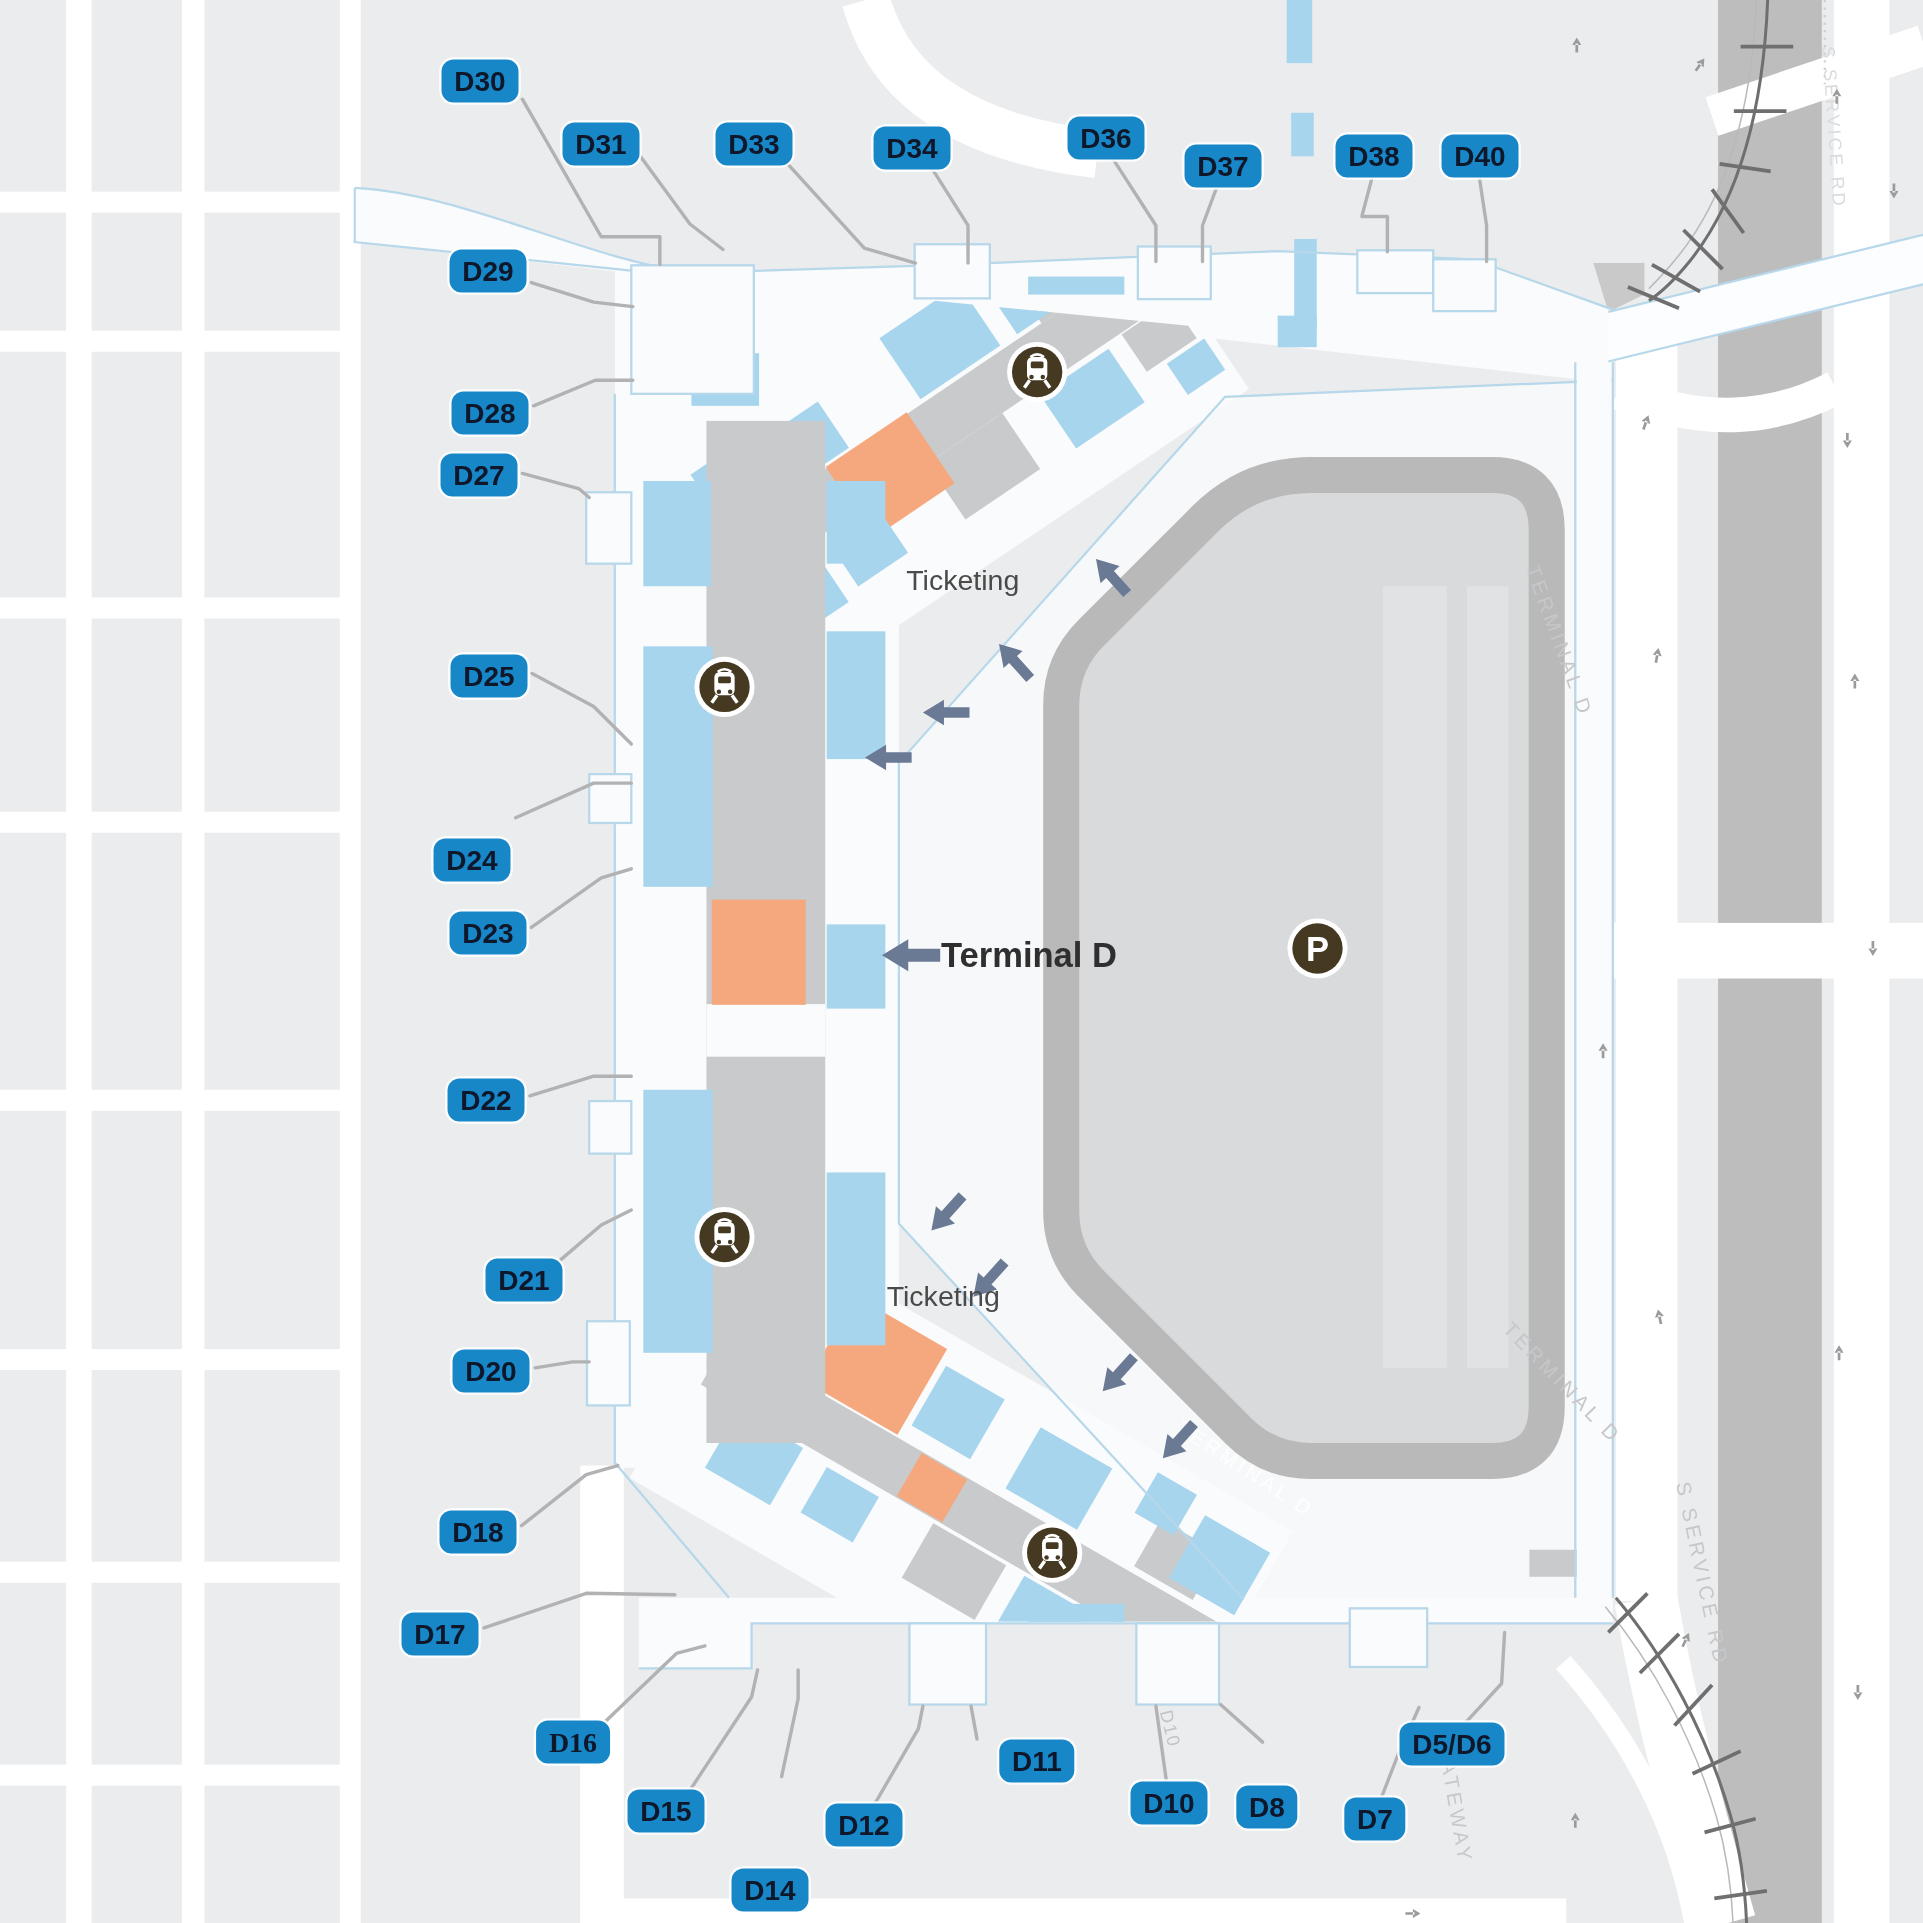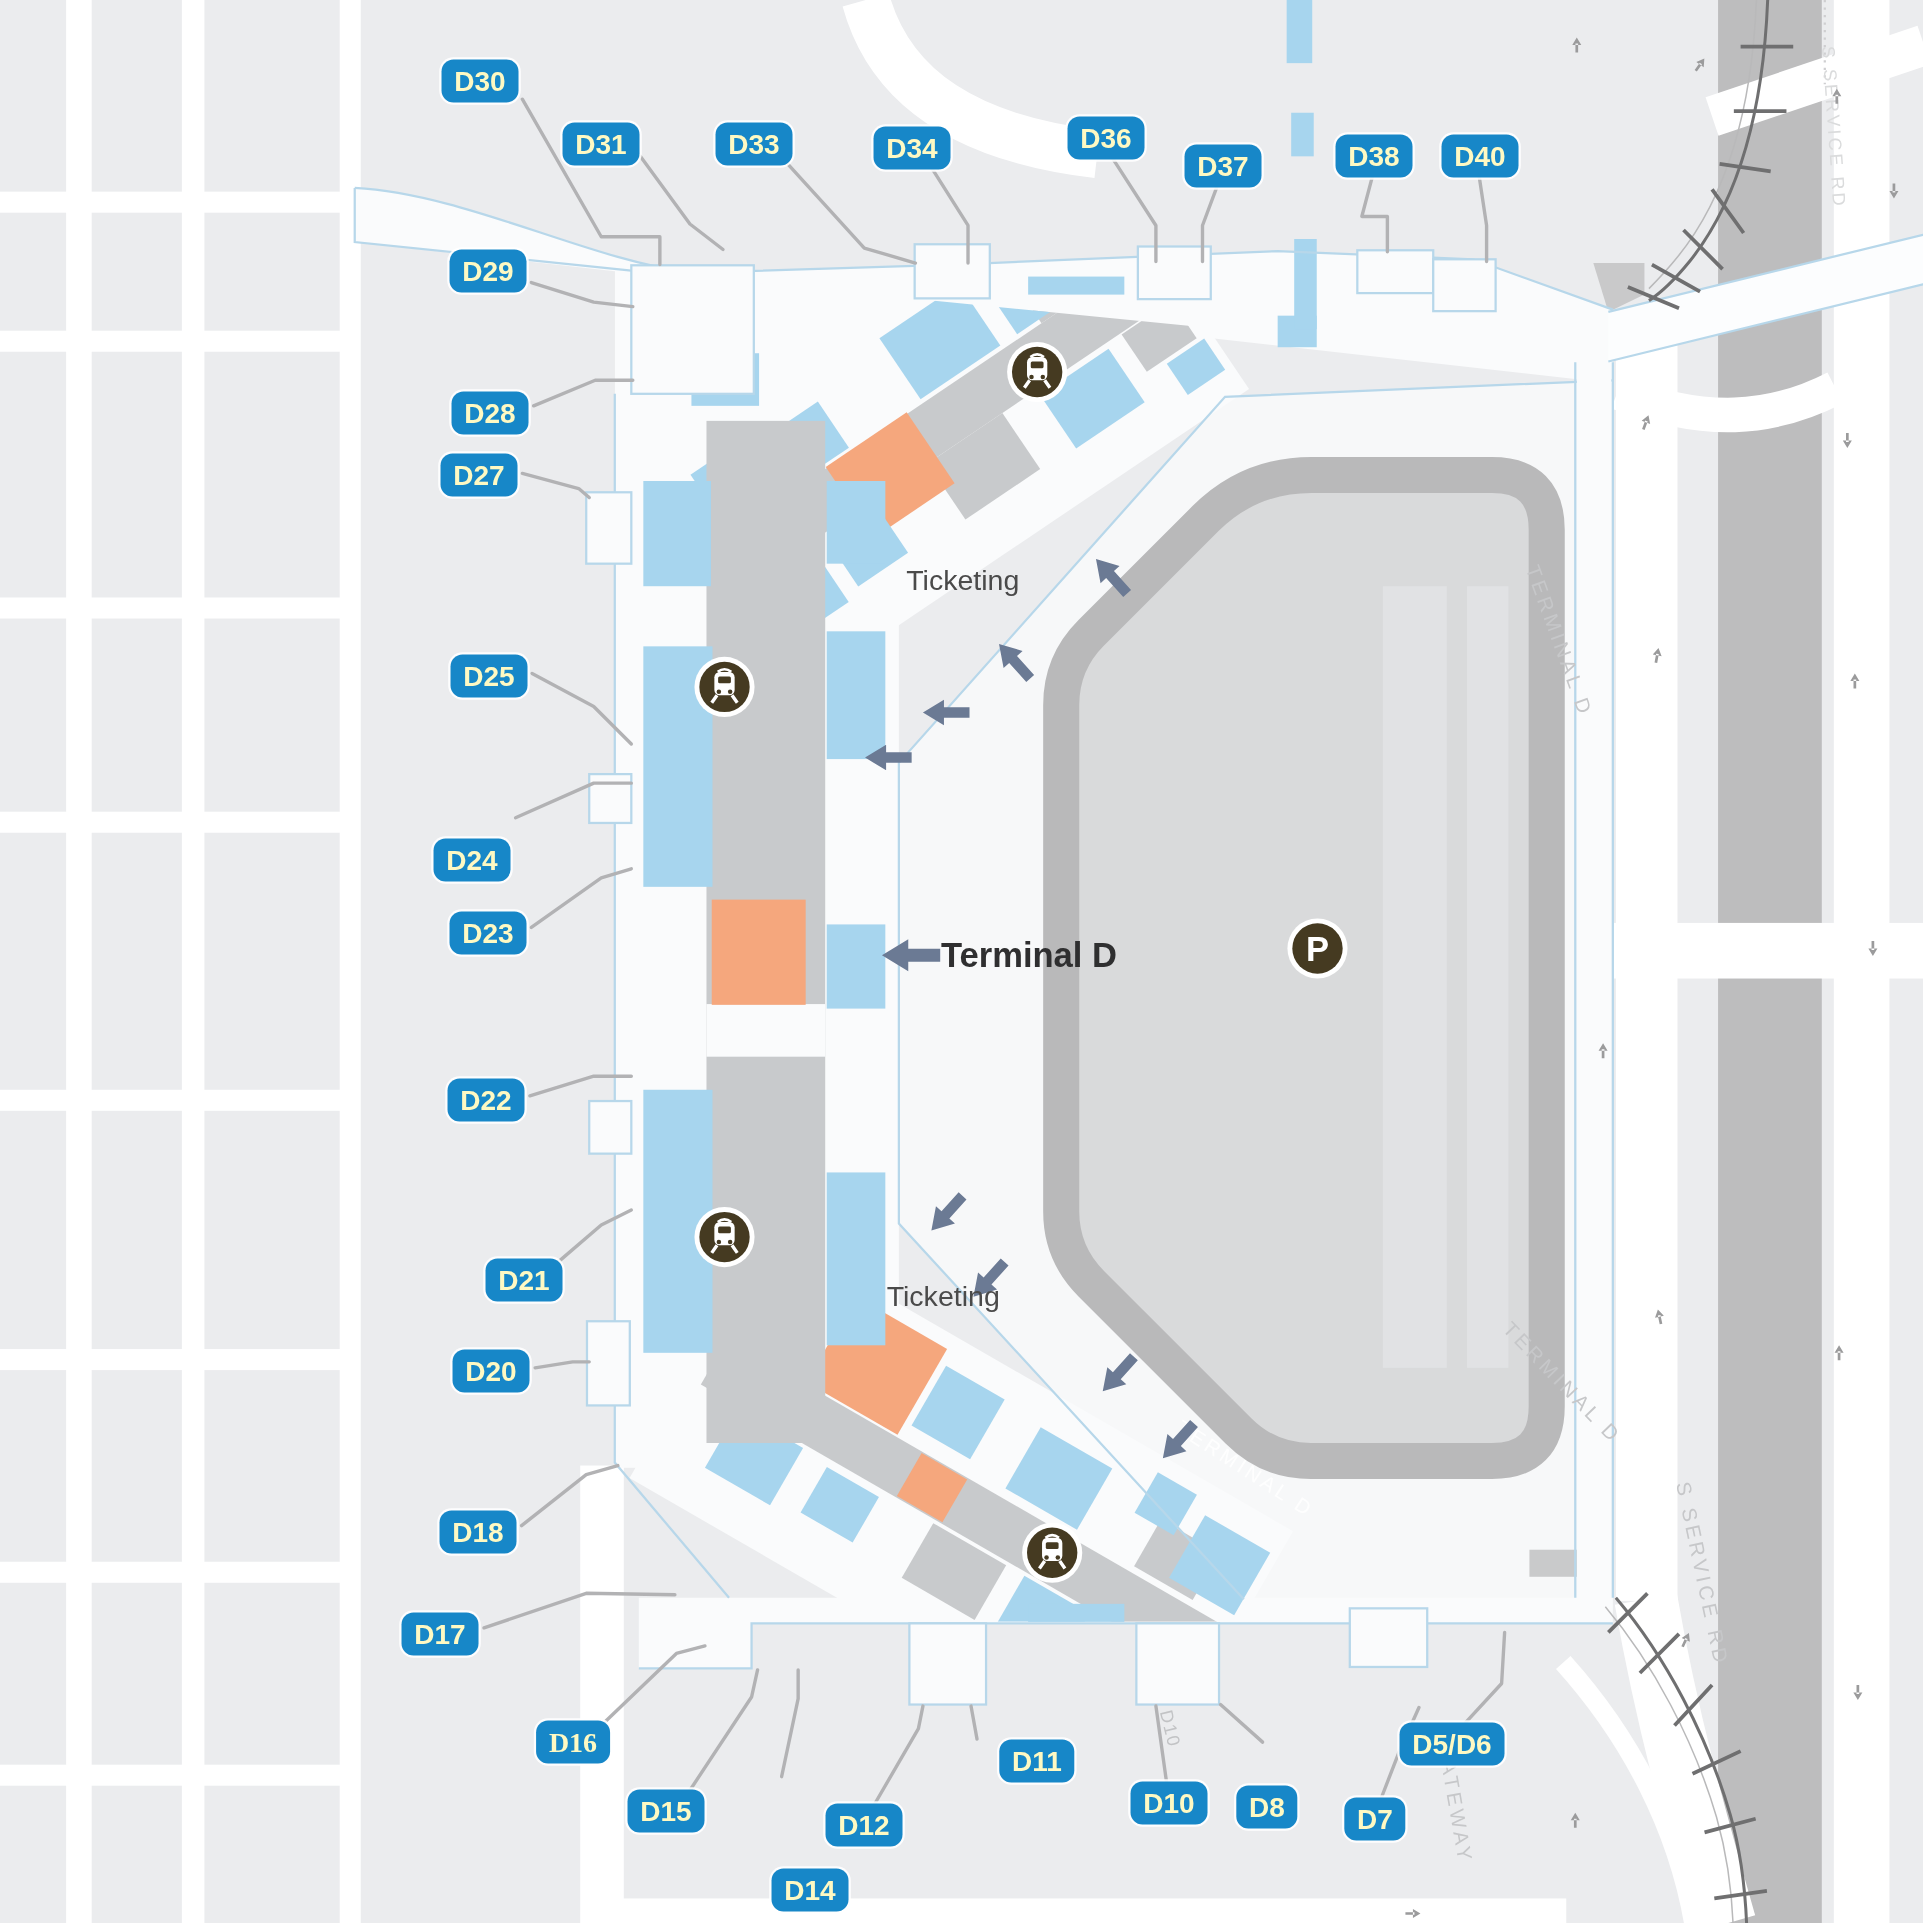--- a/index.html
+++ b/index.html
@@ -33,21 +33,21 @@
   .icon-stroke{stroke:#ffffff;fill:none}
   .area-label{font-size:38px;font-weight:500;fill:#4a4a4a}
   .big-label{font-size:46px;font-weight:600;fill:#2f2f30}
   .p-letter{font-size:46px;font-weight:700;fill:#ffffff;text-anchor:middle}
   text.rl{text-anchor:middle;font-weight:500}
   .rl-light{fill:#c6c7c9;font-size:27px;letter-spacing:5px}
   .rl-onroad{fill:#ffffff;opacity:.92;font-size:27px;letter-spacing:5px}
   .rl-faint{fill:#dadbdc;font-size:24px;letter-spacing:4px}
   .rl-small{fill:#c2c3c5;font-size:24px;letter-spacing:2px}
   
-  .badge{position:absolute;transform:translate(-50%,-50%);background:#1787c8;color:#fef9c3;
+  .badge{position:absolute;transform:translate(-50%,-50%);background:#1787c8;color:#0f172a;
          font-weight:700;font-size:28px;line-height:1;padding:7.5px 12.8px;border-radius:12px;
          box-shadow:0 0 0 2.3px rgba(255,255,255,.9);white-space:nowrap;cursor:pointer;}
 </style>
 </head>
 <body>
 
 <div class="stage">
 <svg id="map-svg" width="1924" height="1924" viewBox="0 0 2560 2560">
 
   <defs>
@@ -322,21 +322,21 @@
       <div class="badge" style="left: 489px; top: 676px;">D25</div>
       <div class="badge" style="left: 472px; top: 824px; margin-top: 36px;">D24</div>
       <div class="badge" style="left: 488px; top: 933px;">D23</div>
       <div class="badge" style="left: 486px; top: 1100px;">D22</div>
       <div class="badge" style="left: 524px; top: 1280px;">D21</div>
       <div class="badge" style="left: 491px; top: 1371px;">D20</div>
       <div class="badge" style="left: 478px; top: 1532px;">D18</div>
       <div class="badge" style="left: 440px; top: 1634px;">D17</div>
       <div class="badge" style="left: 573px; top: 1742px; font-family: Liberation Serif, serif;">D16</div>
       <div class="badge" style="left: 666px; top: 1811px;">D15</div>
-      <div class="badge" style="left: 770px; top: 1890px; margin-left: 40px;">D14</div>
+      <div class="badge" style="left: 770px; top: 1890px;">D14</div>
       <div class="badge" style="left: 864px; top: 1825px;">D12</div>
       <div class="badge" style="left: 1037px; top: 1761px;">D11</div>
       <div class="badge" style="left: 1169px; top: 1803px;">D10</div>
       <div class="badge" style="left: 1267px; top: 1763px; margin-top: 44px;">D8</div>
       <div class="badge" style="left: 1375px; top: 1819px;">D7</div>
       <div class="badge" style="left: 1452px; top: 1744px;">D5/D6</div>
     </div>
 </div>
 
 

